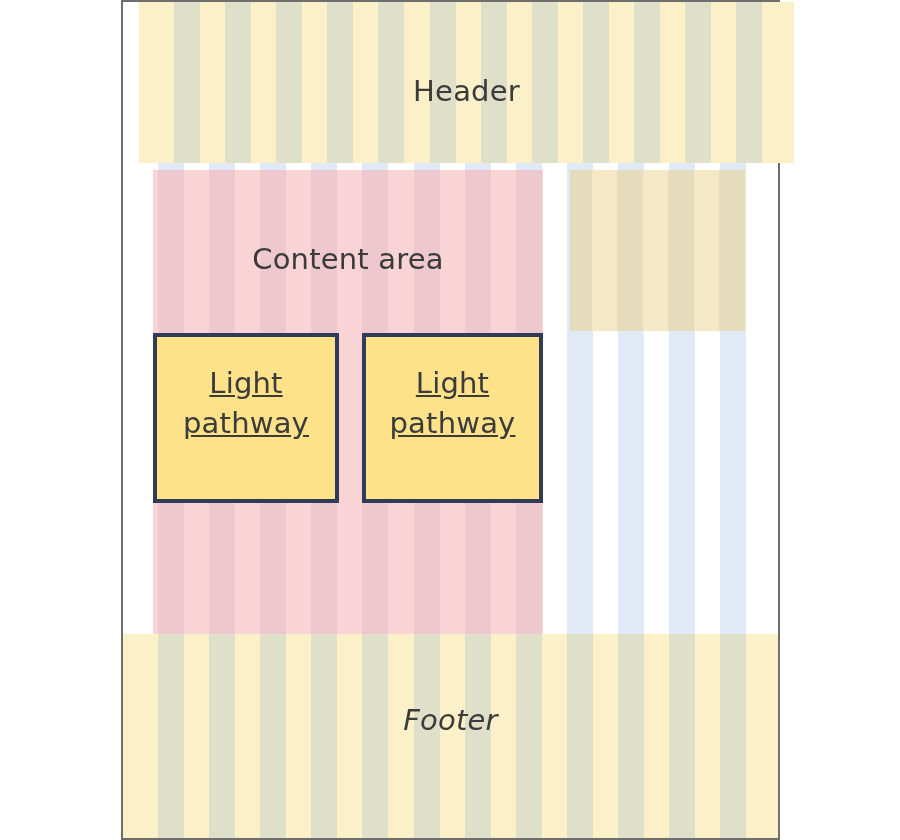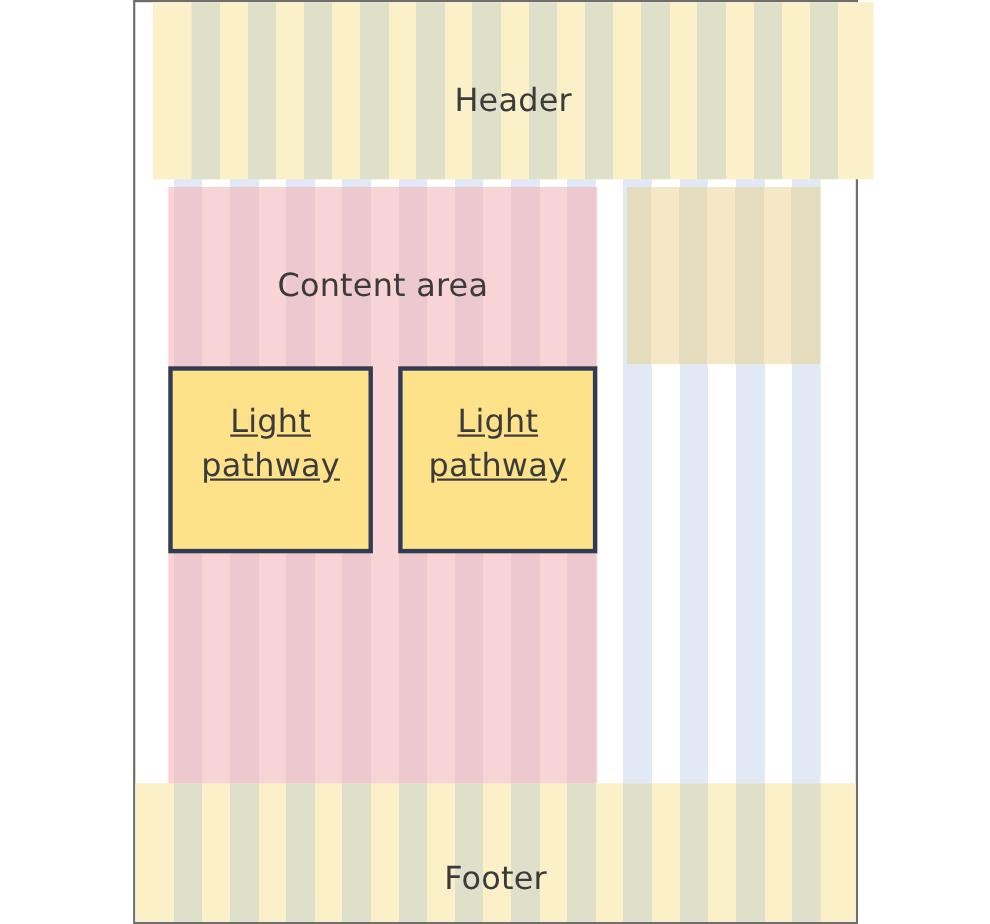--- a/index.html
+++ b/index.html
@@ -37,22 +37,23 @@
   }
   .region{position:absolute;z-index:2;}
   .stripes{position:absolute;top:0;bottom:0;pointer-events:none;}
 
   .header{
     left:0;top:0;width:655px;height:161px;
     background:var(--header-base);
     margin-left:16px;
   }
   .footer{
-    left:0;bottom:0;width:655px;height:126px;
+    left:0;bottom:0;width:655px;height:204px;
     background:var(--header-base);
+    font-style:italic;
   }
   .header .stripes,.footer .stripes{
     left:35px;width:588px;
     background:repeating-linear-gradient(90deg,
       var(--header-col) 0px, var(--header-col) 26px,
       transparent 26px, transparent 51.1px);
   }
   .content{
     left:30px;top:168px;width:390px;height:642px;
     background:var(--content-base);

